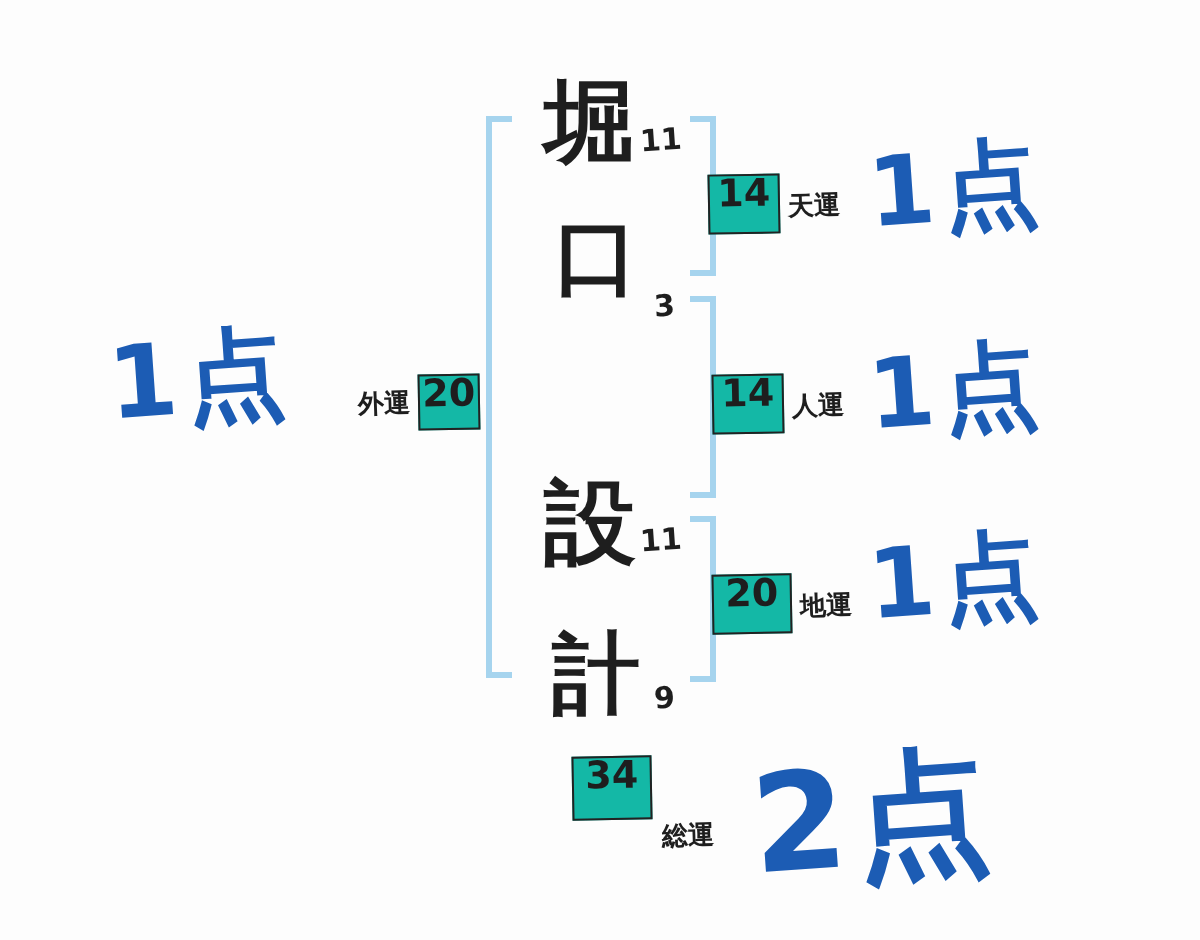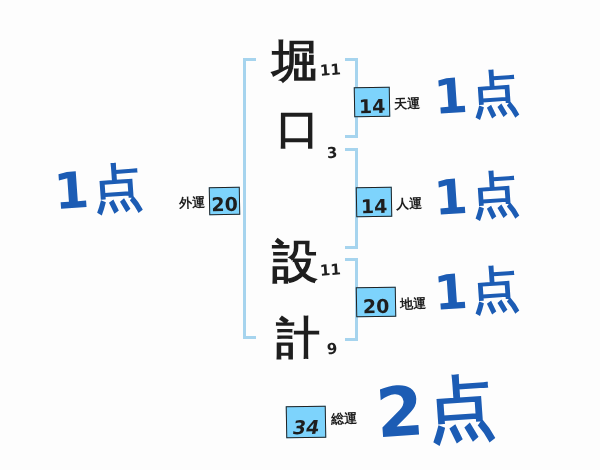--- a/index.html
+++ b/index.html
@@ -41,23 +41,23 @@
   .bracket-right {
     border-right: 3px solid #a6d4ee;
     border-top: 3px solid #a6d4ee;
     border-bottom: 3px solid #a6d4ee;
   }
 
   
   .value-box {
     box-sizing: border-box;
     border: 1.5px solid #222222;
-    background: #7dd3fc;
+    background: #14b8a6;
     display: flex;
-    align-items: flex-end;
+    align-items: flex-start;
     justify-content: center;
     color: #1e1e1e;
     font-size: 19px;
     font-weight: 600;
     line-height: 1;
     transform: rotate(-1deg);
   }
   .luck-label {
     color: #1e1e1e;
     font-size: 13px;
@@ -113,21 +113,21 @@
   <div class="abs value-box" style="left:356px; top:187px; width:36px; height:30px;">
     <span>14</span>
   </div>
   <div class="abs luck-label" style="left:396px; top:197px;">人運</div>
 
   <div class="abs value-box" style="left:356px; top:287px; width:40px; height:30px;">
     <span>20</span>
   </div>
   <div class="abs luck-label" style="left:400px; top:297px;">地運</div>
 
-  <div class="abs value-box" style="left:286px; top:406px; width:40px; height:32px;font-style:italic;">
+  <div class="abs value-box" style="left:286px; top:378px; width:40px; height:32px;">
     <span>34</span>
   </div>
   <div class="abs luck-label" style="left:331px; top:412px;">総運</div>
 
   <div class="abs score" style="left:54px; top:164px; font-size:50px;">1点</div>
   <div class="abs score" style="left:434px; top:70px; font-size:48px;">1点</div>
   <div class="abs score" style="left:434px; top:171px; font-size:48px;">1点</div>
   <div class="abs score" style="left:434px; top:266px; font-size:48px;">1点</div>
   <div class="abs score" style="left:376px; top:376px; font-size:68px;">2点</div>
 

